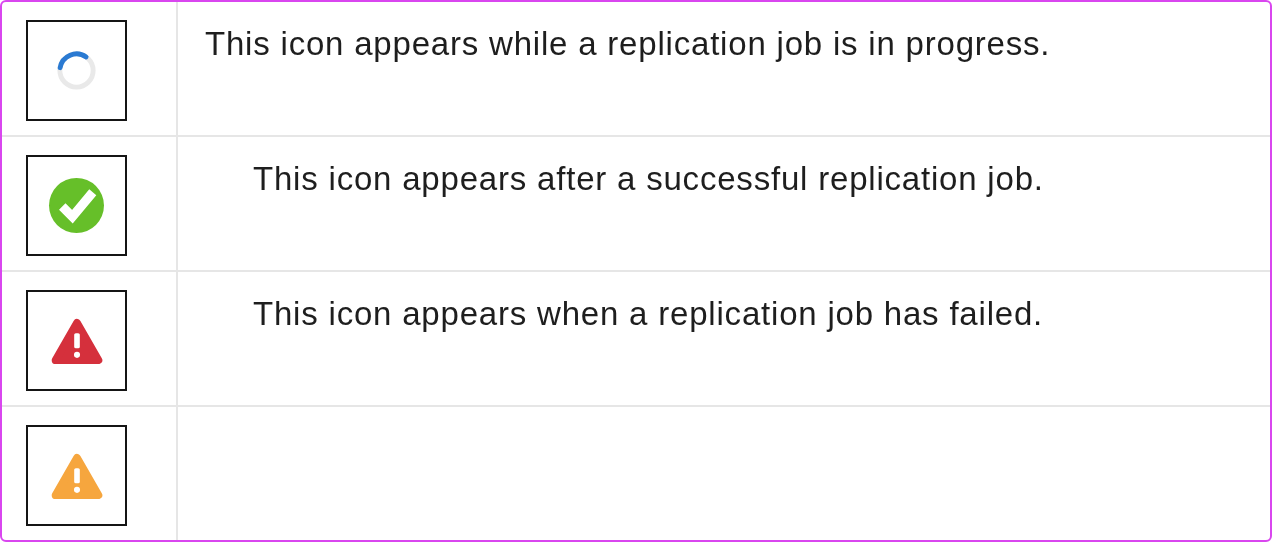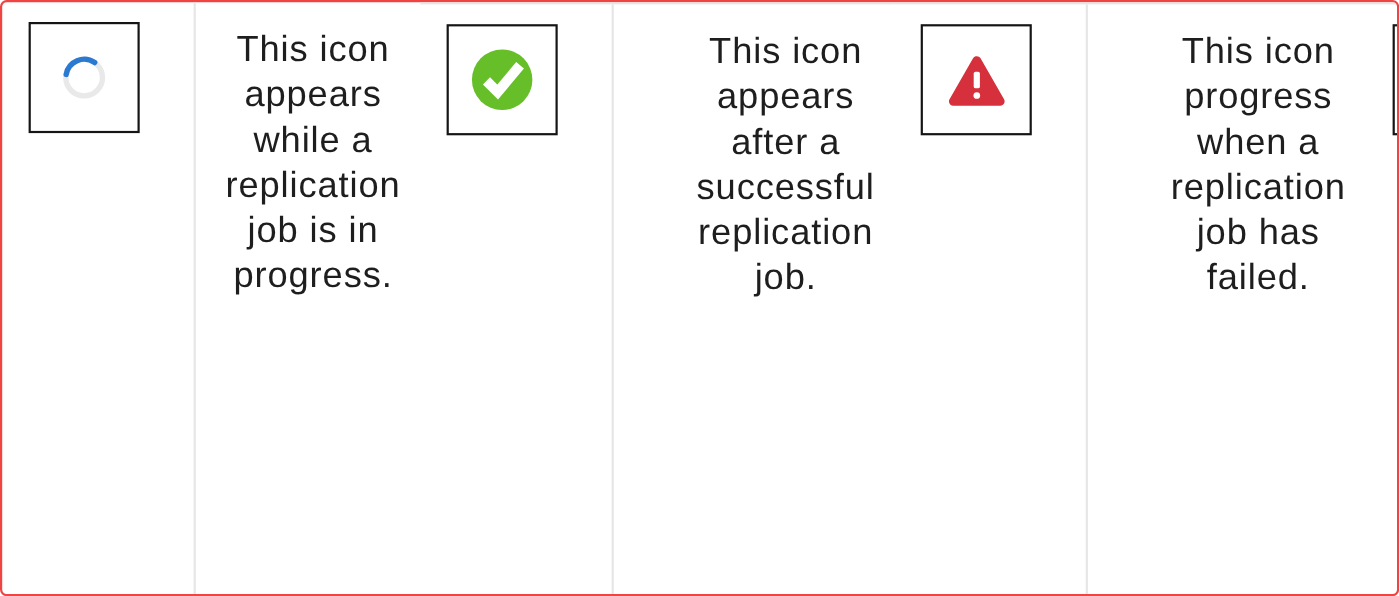--- a/index.html
+++ b/index.html
@@ -7,26 +7,25 @@
   body {
     font-family: "Liberation Sans", sans-serif;
     width: 1272px;
     height: 542px;
     overflow: hidden;
   }
   .page {
     width: 1272px;
     height: 542px;
     background: #ffffff;
-    border: 2px solid #ef4444;
+    border: 2px solid #d946ef;
     border-radius: 6px;
     display: flex;
-    flex-direction: row;
+    flex-direction: column;
     overflow: hidden;
-    text-align: center;
   }
   .row {
     flex: 1 1 0;
     display: flex;
     min-height: 0;
   }
   .row + .row { border-top: 2px solid #e6e6e6; gap: 48px; }
   .icon-cell {
     width: 176px;
     flex: 0 0 176px;
@@ -92,21 +91,21 @@
     <div class="icon-cell">
       <div class="icon-box">
         <svg width="54" height="54" viewBox="0 0 48 48">
           <path d="M 24 8 L 43 41 L 5 41 Z" stroke-width="7" stroke-linejoin="round" fill="#d5303c" stroke="#d5303c"></path>
           <rect x="21.5" y="17" width="5" height="13.5" rx="1.5" fill="#ffffff"></rect>
           <circle cx="24" cy="36.3" r="2.7" fill="#ffffff"></circle>
         </svg>
       </div>
     </div>
     <div class="text-cell">
-      <span class="desc">This icon progress when a replication job has failed.</span>
+      <span class="desc">This icon appears when a replication job has failed.</span>
     </div>
   </div>
 
   <div class="row">
     <div class="icon-cell">
       <div class="icon-box">
         <svg width="54" height="54" viewBox="0 0 48 48">
           <path d="M 24 8 L 43 41 L 5 41 Z" stroke-width="7" stroke-linejoin="round" fill="#f6a63e" stroke="#f6a63e"></path>
           <rect x="21.5" y="17" width="5" height="13.5" rx="1.5" fill="#ffffff"></rect>
           <circle cx="24" cy="36.3" r="2.7" fill="#ffffff"></circle>

